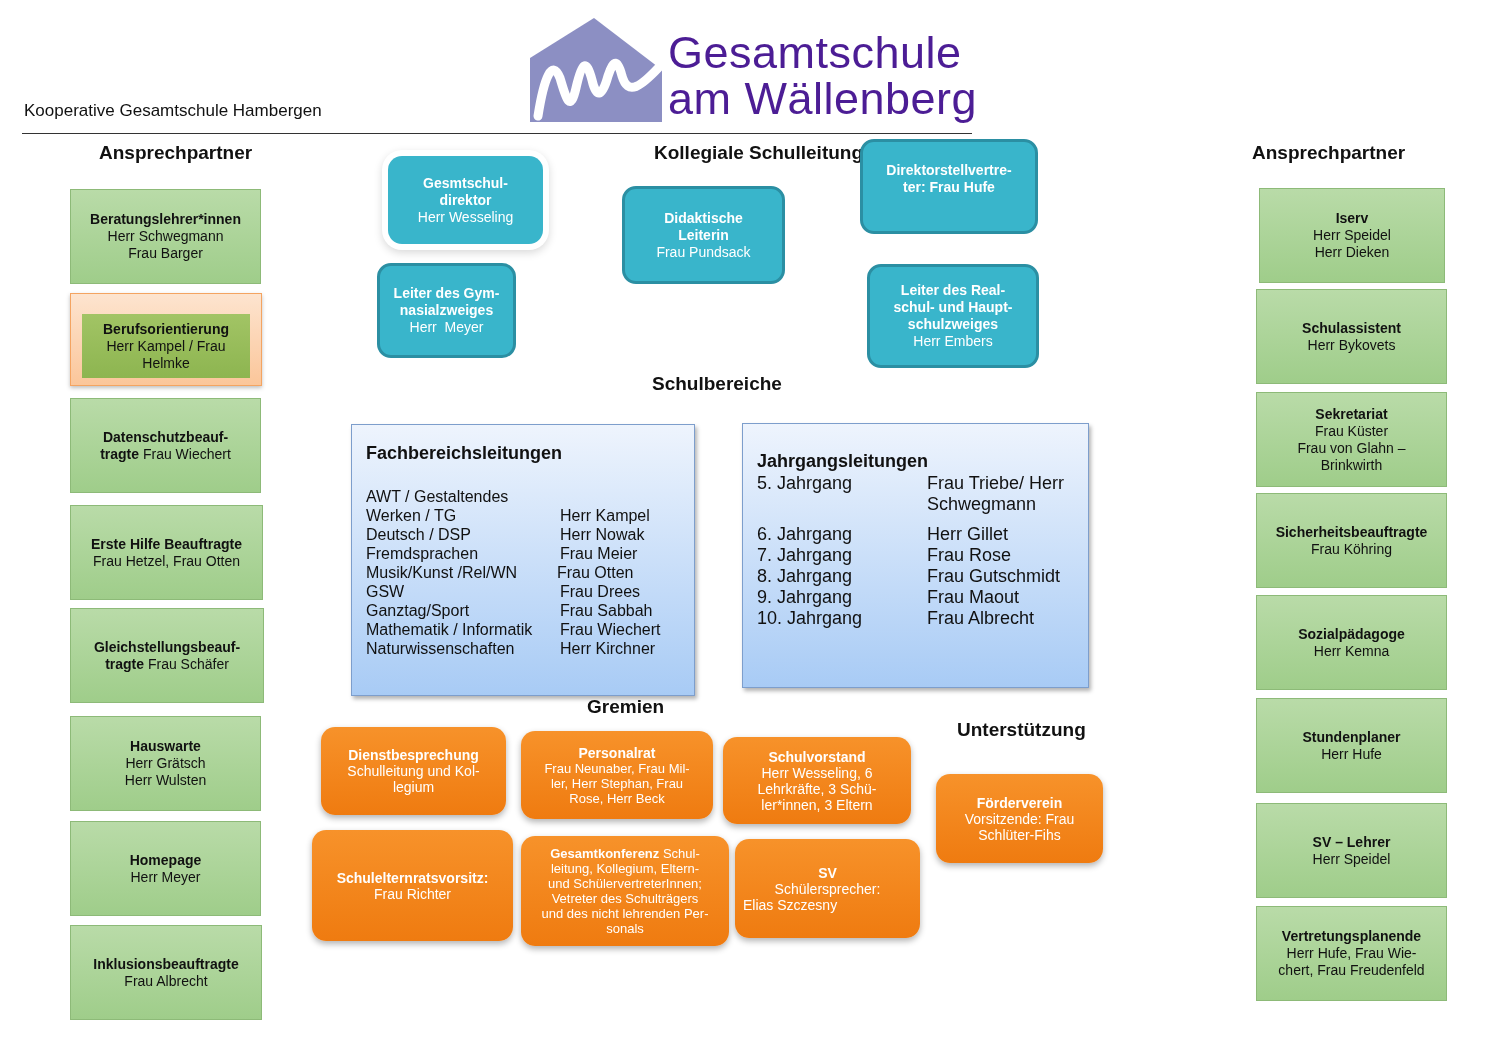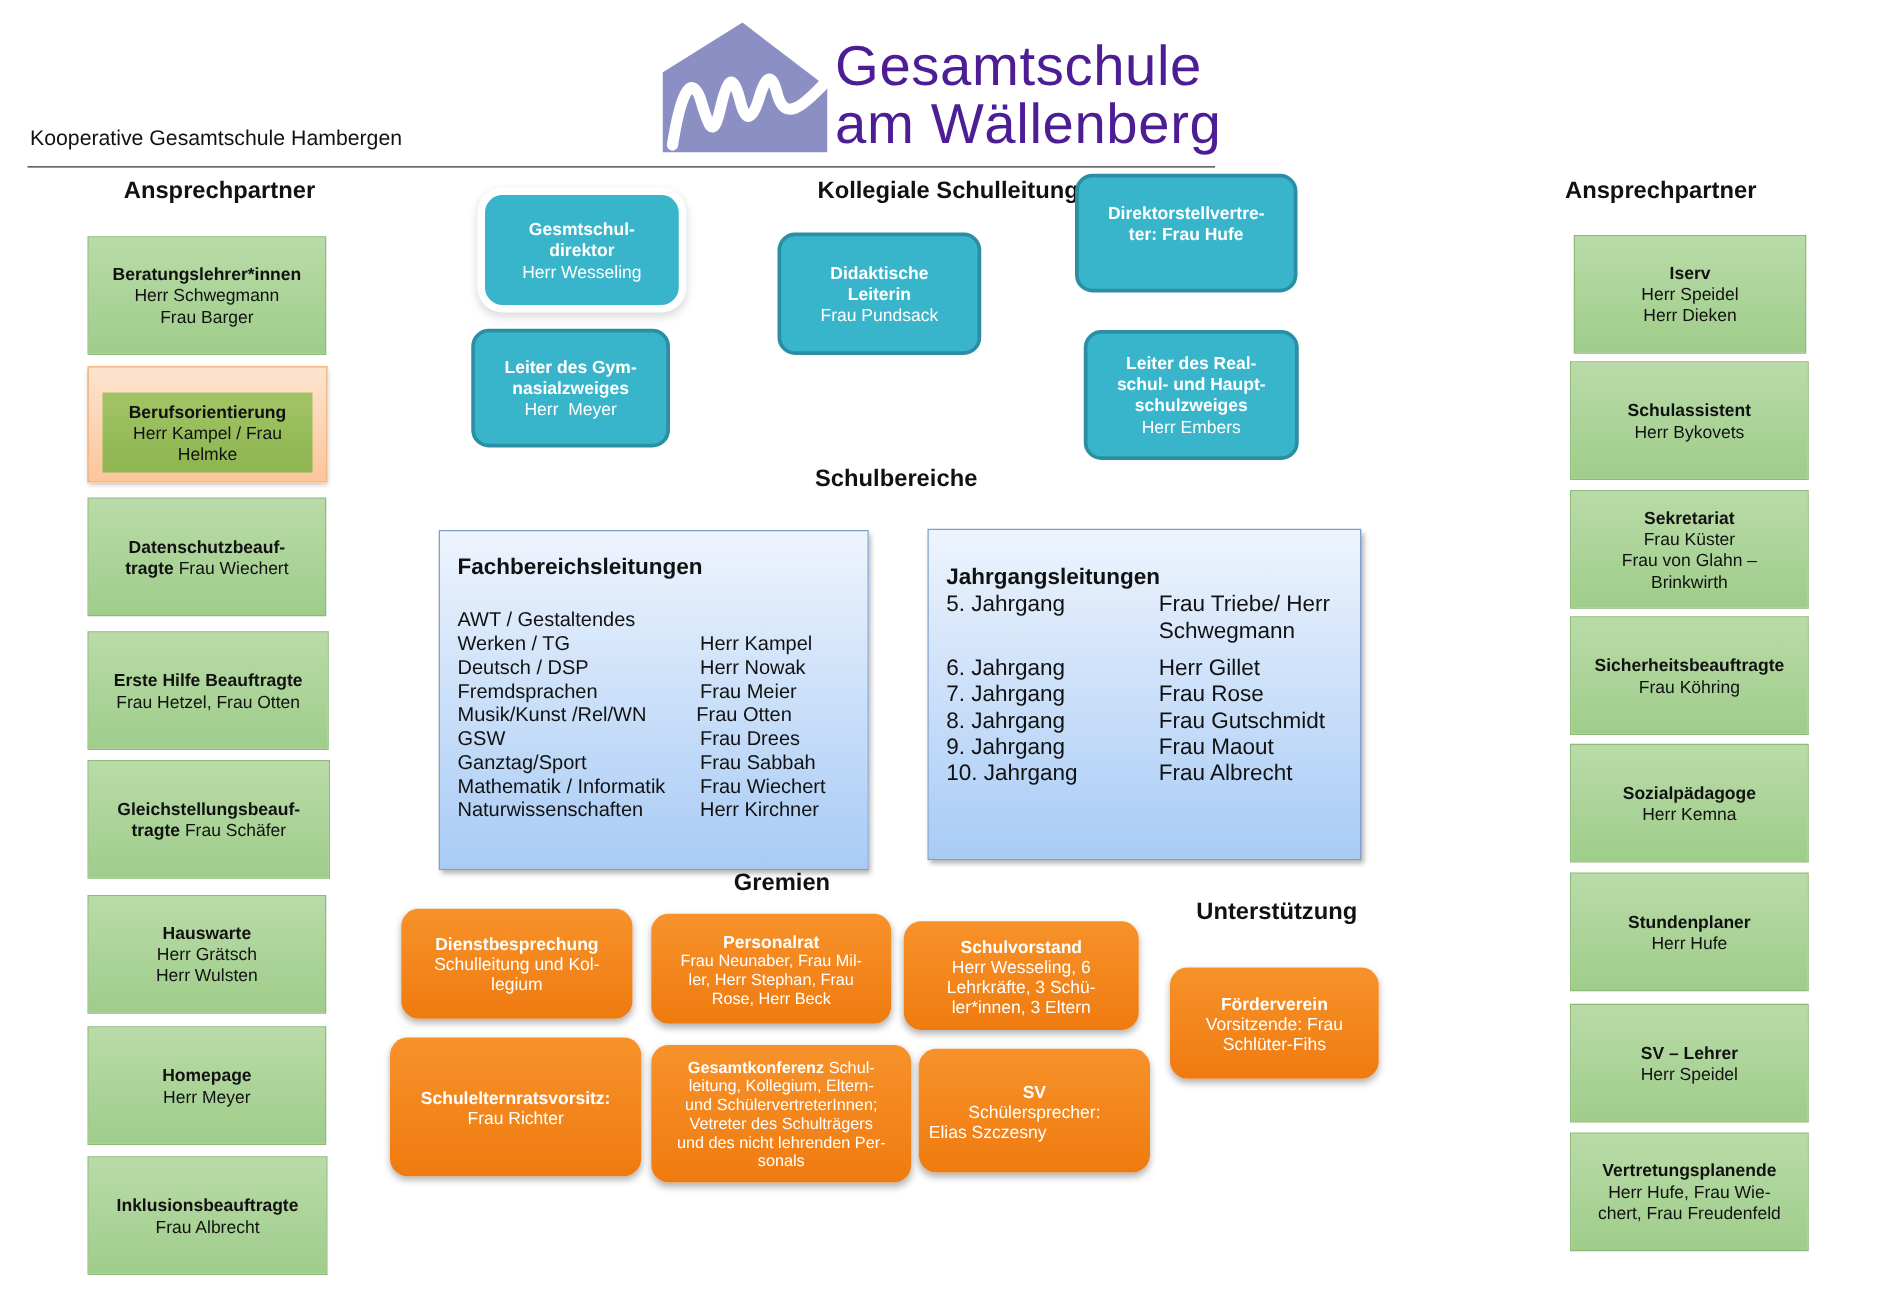--- a/index.html
+++ b/index.html
@@ -160,21 +160,21 @@
   <b>Didaktische</b>
   <b>Leiterin</b>
   <span>Frau Pundsack</span>
 </div>
 
 <div class="teal" style="left:860px;top:139px;width:178px;height:95px;justify-content:flex-start;padding-top:20px;">
   <b>Direktorstellvertre-</b>
   <b>ter: Frau Hufe</b>
 </div>
 
-<div class="teal" style="left:377px;top:263px;width:159px;height:95px;">
+<div class="teal" style="left:377px;top:263px;width:139px;height:95px;">
   <b>Leiter des Gym-</b>
   <b>nasialzweiges</b>
   <span style="white-space:pre">Herr  Meyer</span>
 </div>
 
 <div class="teal" style="left:867px;top:264px;width:172px;height:104px;">
   <b>Leiter des Real-</b>
   <b>schul- und Haupt-</b>
   <b>schulzweiges</b>
   <span>Herr Embers</span>

